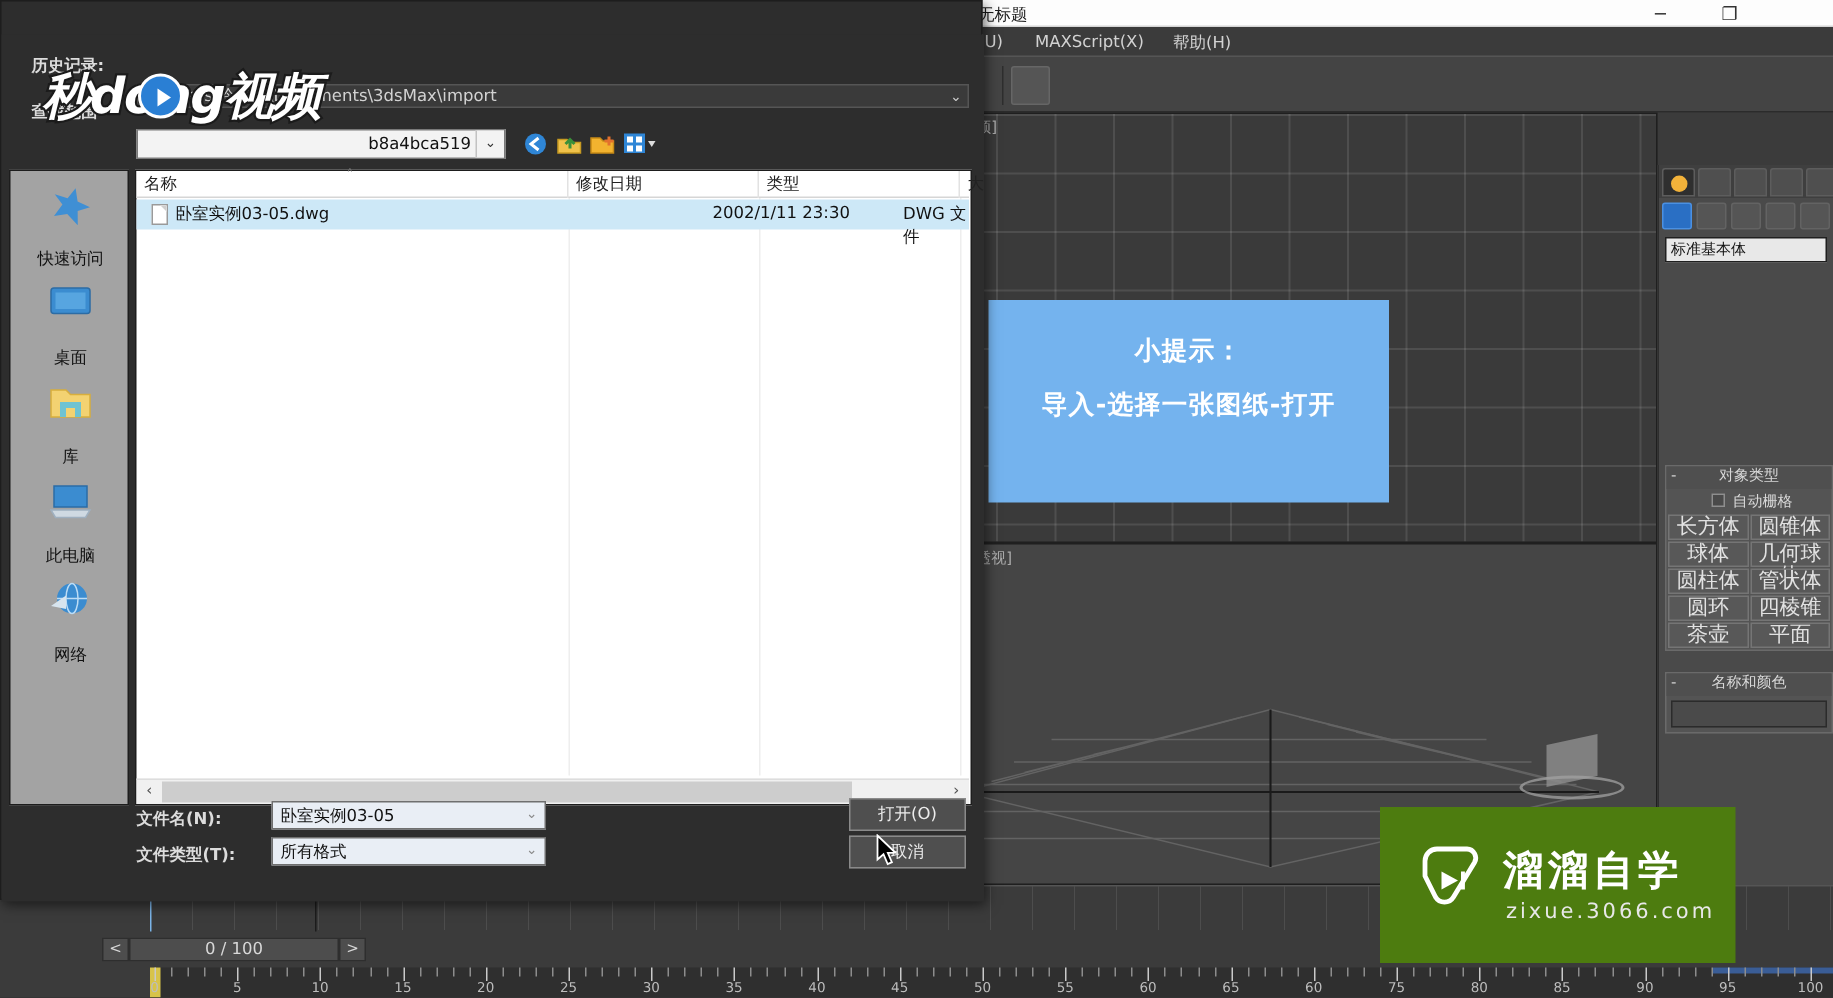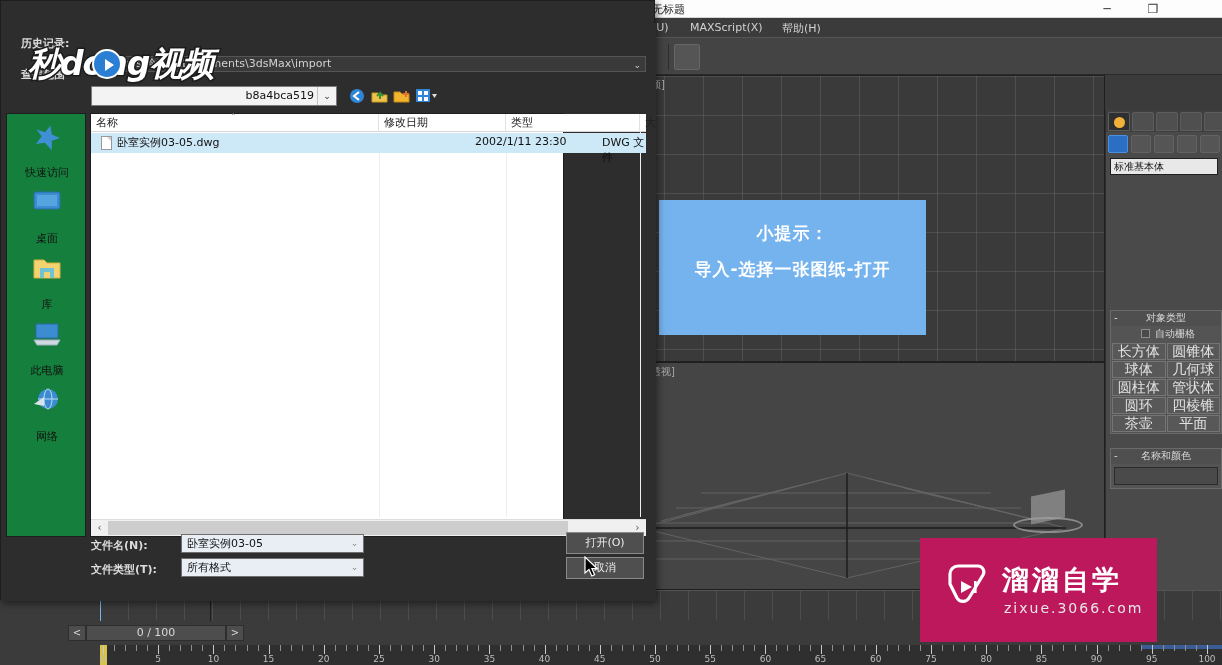--- a/index.html
+++ b/index.html
@@ -140,21 +140,21 @@
     background: #f3f3f3; border: 1px solid #7a7a7a; color: #111;
     font-size: 11px; line-height: 18px; padding-left: 4px; text-align: right; padding-right: 22px;
   }
   .look-combo .caret {
     position: absolute; right: 0; top: 0; width: 19px; height: 18px;
     background: #f3f3f3; border-left: 1px solid #c2c2c2;
     font-size: 9px; text-align: center; line-height: 18px; color: #333;
   }
   .nav-ic { position: absolute; top: 65px; width: 17px; height: 16px; border-radius: 2px; }
   .file-pane {
-    position: absolute; left: 89px; top: 90px; width: 474px; height: 424px;
+    position: absolute; left: 89px; top: 90px; width: 558px; height: 424px;
     background: #fff; border: 1px solid #1d1d1d;
   }
   .col-hdr {
     position: absolute; left: 0; top: 0; width: 555px; height: 18px;
     background: #fff; border-bottom: 1px solid #d6d6d6;
   }
   .col-cell {
     position: absolute; top: 0; height: 18px; font-size: 11px; color: #222;
     line-height: 17px; padding-left: 5px; border-right: 1px solid #e2e2e2;
   }
@@ -173,21 +173,21 @@
   .file-tp { position: absolute; left: 511px; top: 2px; font-size: 11px; color: #111; }
   .col-div { position: absolute; top: 18px; width: 1px; height: 385px; background: #eee; }
   .hscroll {
     position: absolute; left: 0; bottom: 0; width: 555px; height: 17px;
     background: #f0f0f0; border-top: 1px solid #ddd;
   }
   .hs-thumb { position: absolute; left: 17px; top: 1px; width: 460px; height: 14px; background: #cdcdcd; }
   .hs-arr { position: absolute; top: 0; width: 17px; height: 16px; color: #555; font-size: 10px; text-align: center; line-height: 16px; }
   .places {
     position: absolute; left: 5px; top: 90px; width: 80px; height: 424px;
-    background: #15803d; border: 1px solid #1d1d1d;
+    background: #a3a3a3; border: 1px solid #1d1d1d;
   }
   .place { position: absolute; left: 0; width: 80px; height: 66px; text-align: center; }
   .place .pl-lbl { position: absolute; left: 0; right: 0; bottom: 2px; font-size: 11px; color: #111; }
   .place .pl-ic { position: absolute; left: 50%; top: 6px; transform: translateX(-50%); width: 30px; height: 28px; }
   .txtbox {
     position: absolute; background: #e9eef5; border: 1px solid #6f6f6f;
     font-size: 11px; color: #111; line-height: 17px; padding-left: 5px;
   }
   .txtbox .caret {
     position: absolute; right: 0; top: 0; width: 17px; height: 17px;
@@ -210,21 +210,21 @@
   .wm-play {
     position: absolute; left: 92px; top: 49px; width: 30px; height: 30px;
     background: #2a7fd4; border-radius: 50%; border: 2px solid #fff;
   }
   .wm-play::after {
     content: ""; position: absolute; left: 11px; top: 8px;
     border-style: solid; border-width: 6px 0 6px 9px; border-color: transparent transparent transparent #fff;
   }
   .wm-liuliu {
     position: absolute; left: 920px; top: 538px; width: 237px; height: 104px;
-    background: #be185d;
+    background: #4d7c0f;
   }
   .wm-ll-logo {
     position: absolute; left: 22px; top: 26px; width: 46px; height: 46px;
   }
   .wm-ll-cn { position: absolute; left: 82px; top: 24px; font-size: 27px; font-weight: bold; color: #fff; letter-spacing: 3px; }
   .wm-ll-en { position: absolute; left: 84px; top: 62px; font-size: 14px; color: #e8e8e8; letter-spacing: 2px; }
 </style>
 </head>
 <body>
 

